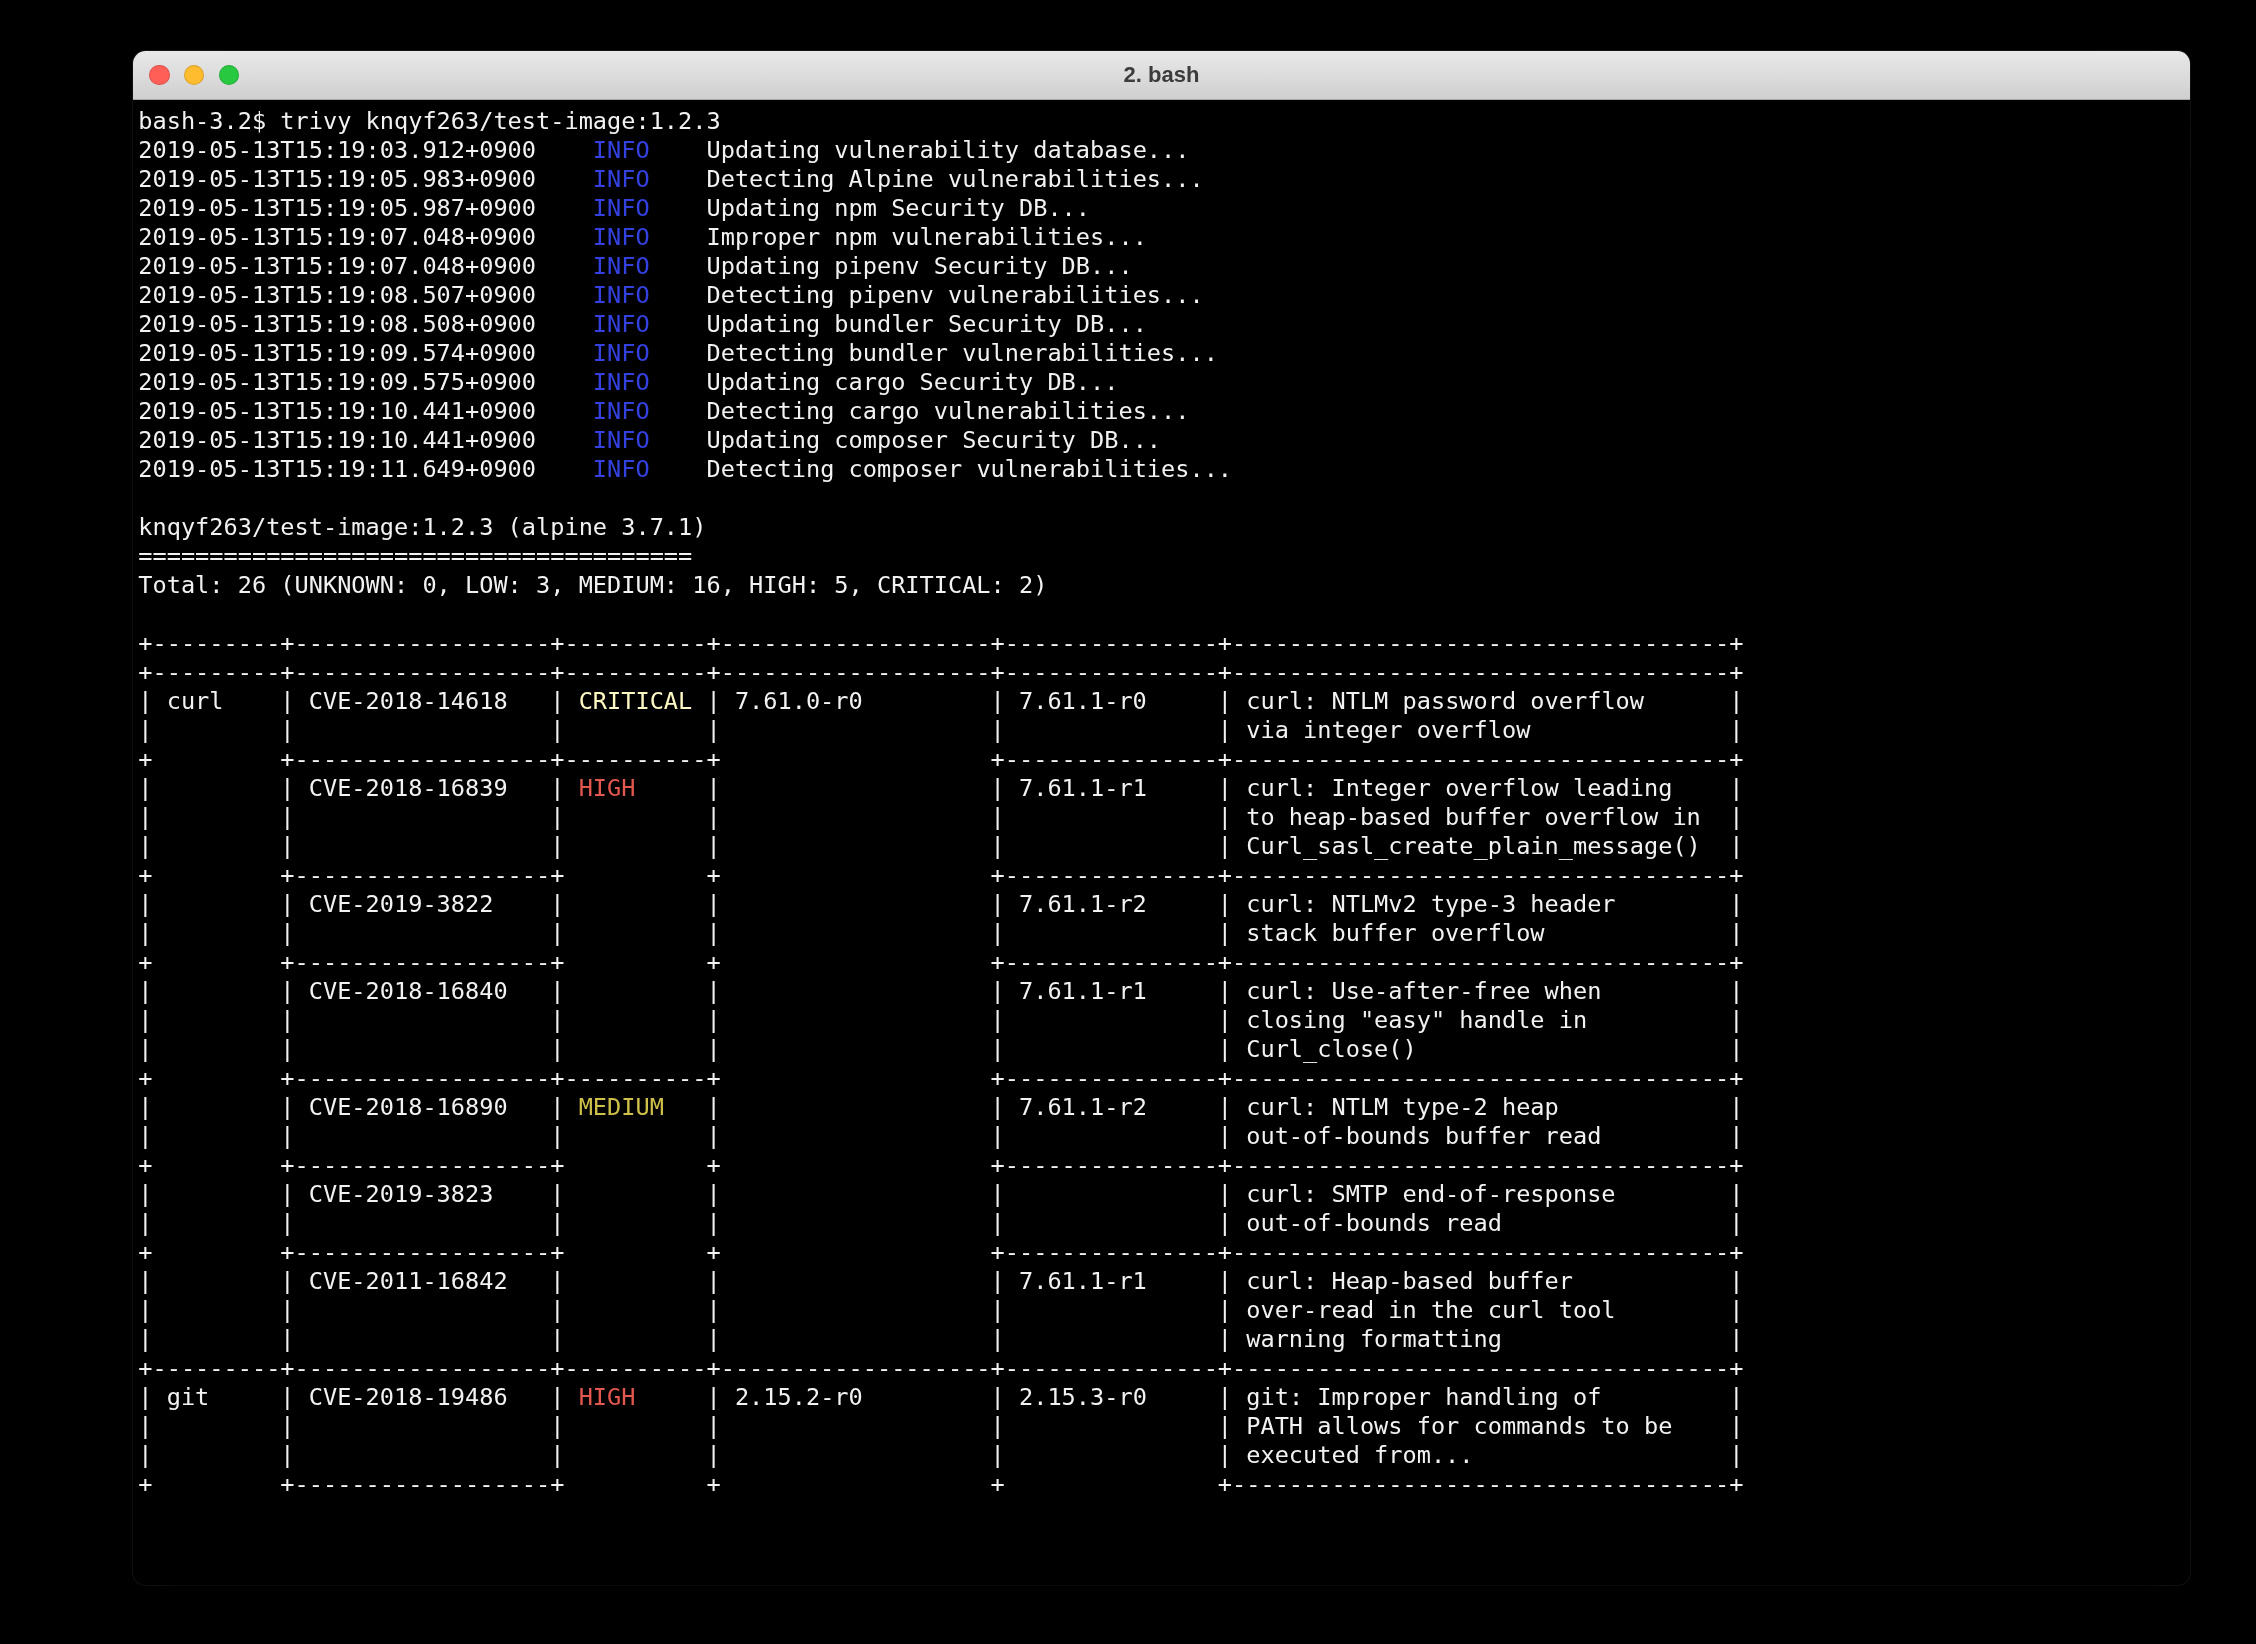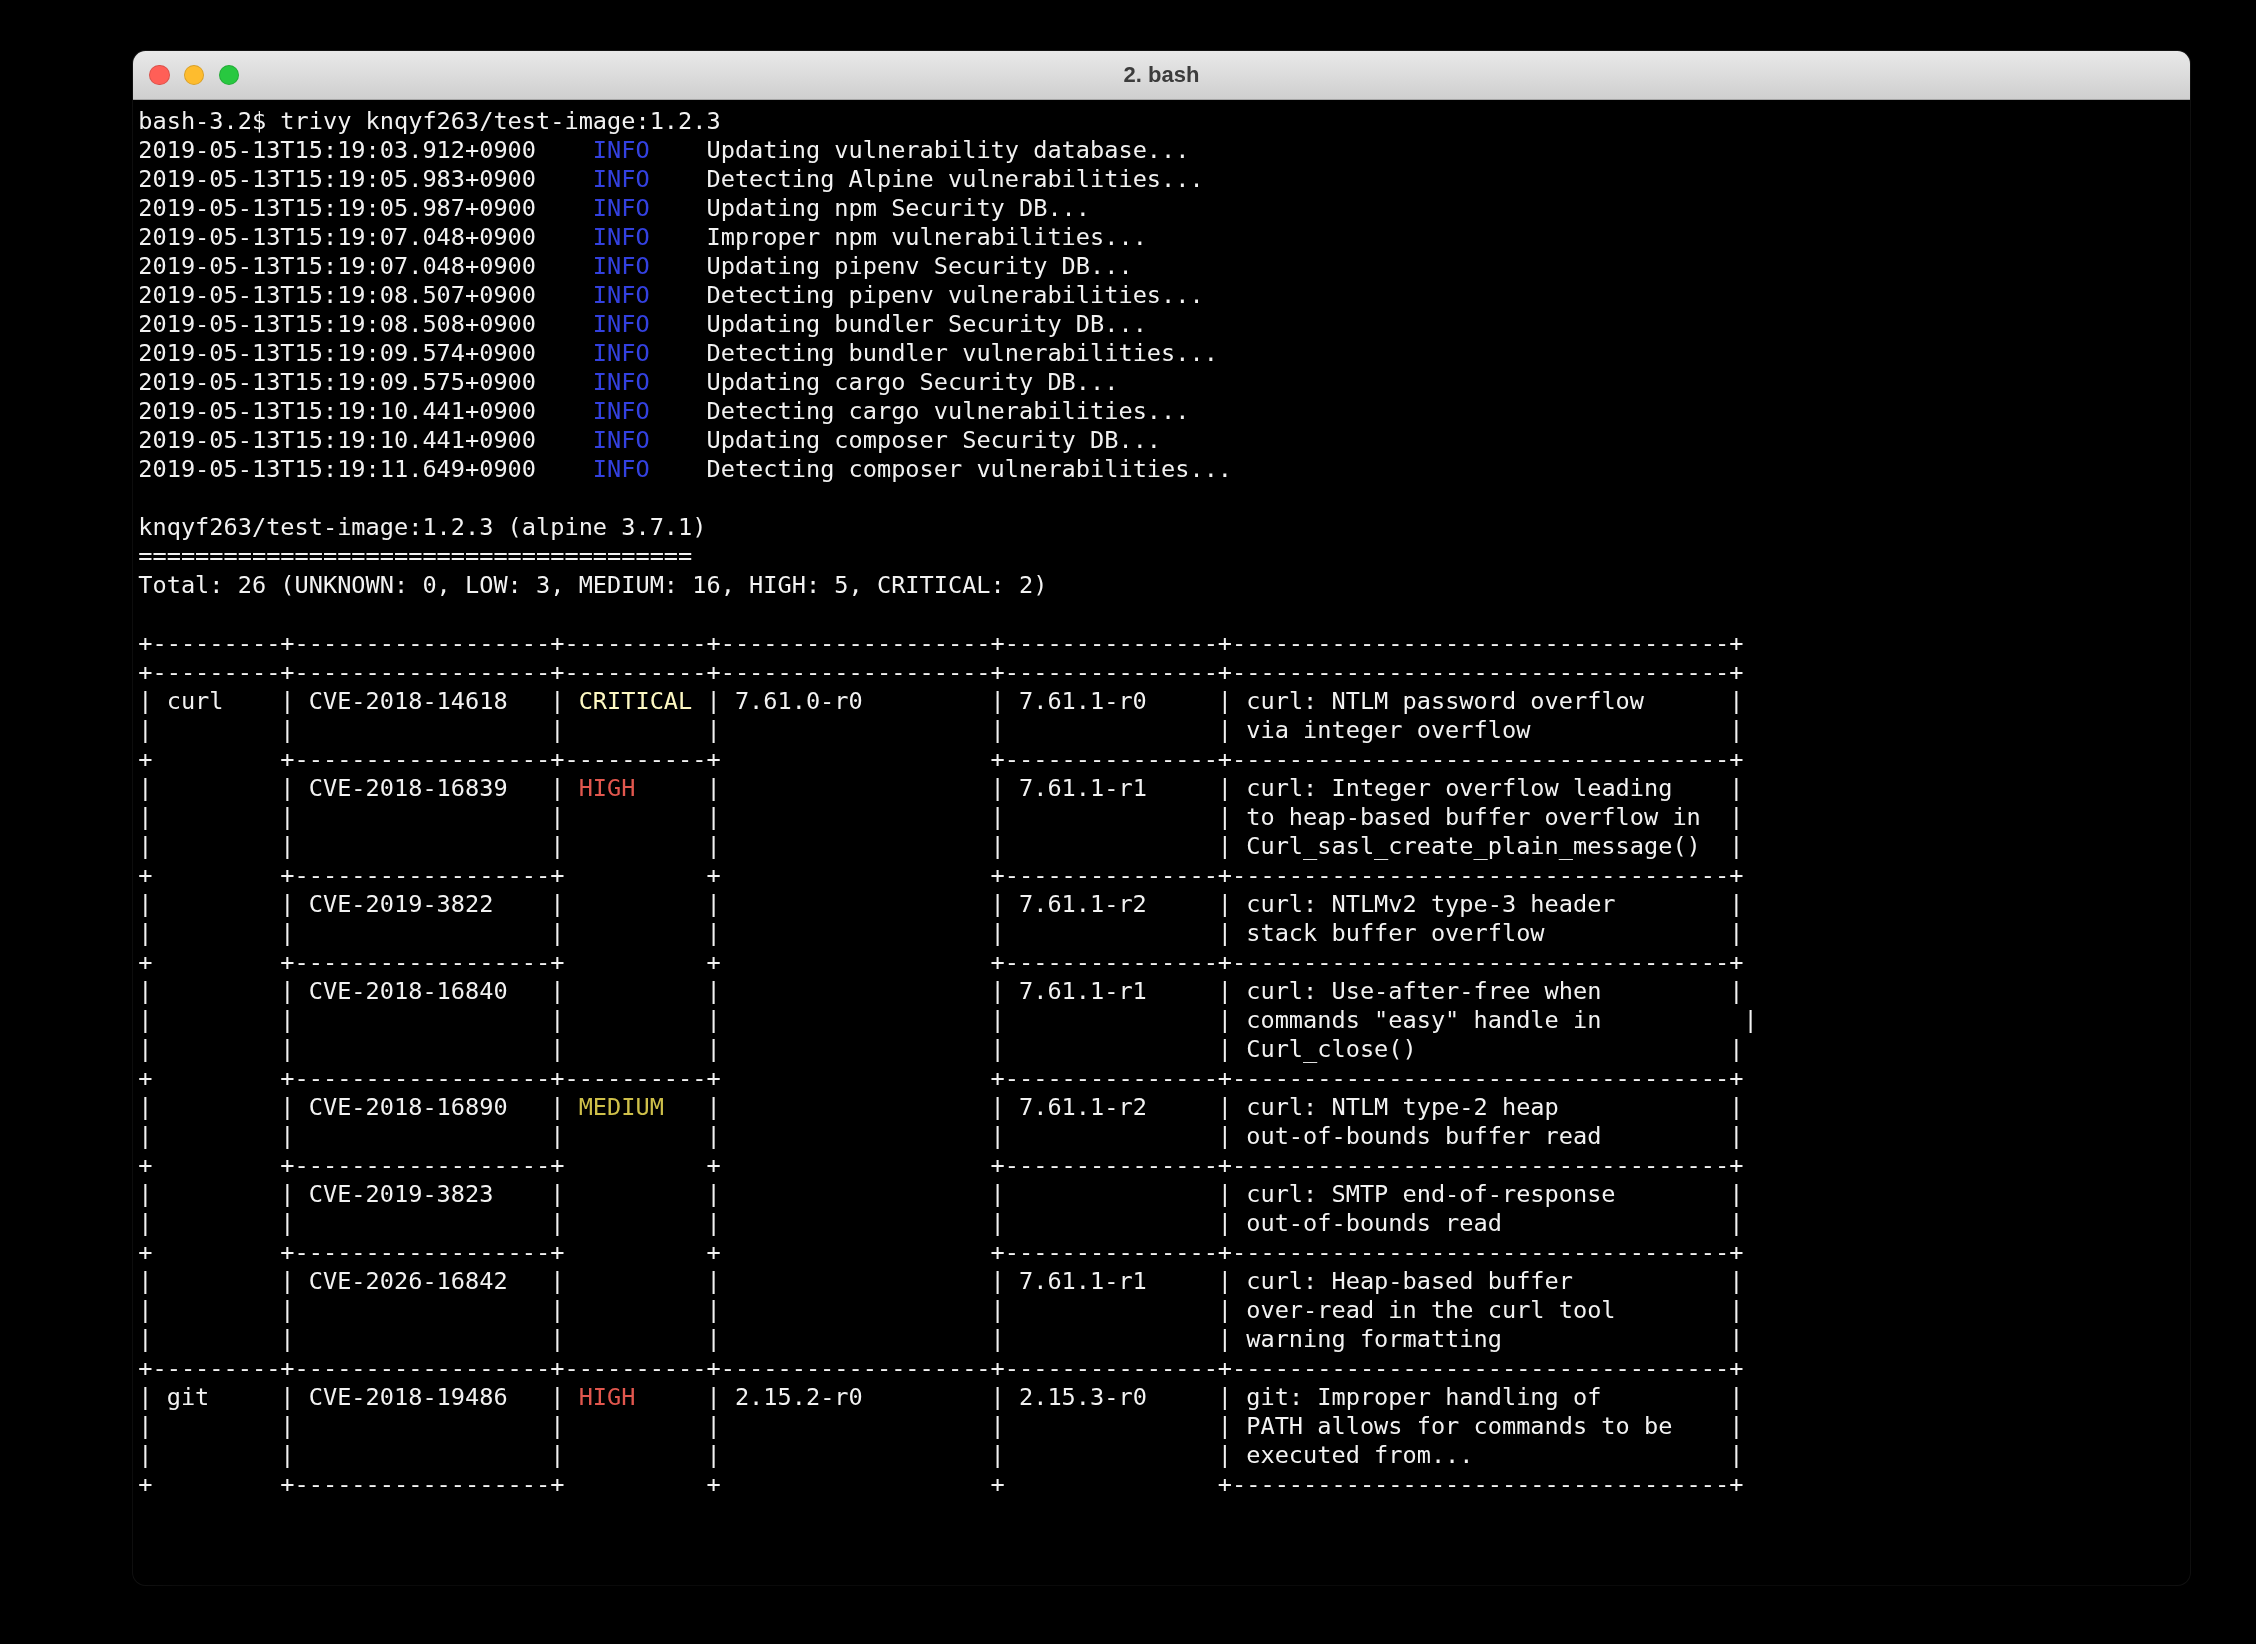--- a/index.html
+++ b/index.html
@@ -110,30 +110,30 @@
         <div class="line"><span>|         |                  |          |                   |               | via integer overflow              |</span></div>
         <div class="line"><span>+         +------------------+----------+                   +---------------+-----------------------------------+</span></div>
         <div class="line"><span>|         | CVE-2018-16839   | </span><span style="color: rgb(226, 87, 78);">HIGH</span><span>     |                   | 7.61.1-r1     | curl: Integer overflow leading    |</span></div>
         <div class="line"><span>|         |                  |          |                   |               | to heap-based buffer overflow in  |</span></div>
         <div class="line"><span>|         |                  |          |                   |               | Curl_sasl_create_plain_message()  |</span></div>
         <div class="line"><span>+         +------------------+          +                   +---------------+-----------------------------------+</span></div>
         <div class="line"><span>|         | CVE-2019-3822    |          |                   | 7.61.1-r2     | curl: NTLMv2 type-3 header        |</span></div>
         <div class="line"><span>|         |                  |          |                   |               | stack buffer overflow             |</span></div>
         <div class="line"><span>+         +------------------+          +                   +---------------+-----------------------------------+</span></div>
         <div class="line"><span>|         | CVE-2018-16840   |          |                   | 7.61.1-r1     | curl: Use-after-free when         |</span></div>
-        <div class="line"><span>|         |                  |          |                   |               | commands "easy" handle in          |</span></div>
+        <div class="line"><span>|         |                  |          |                   |               | closing "easy" handle in          |</span></div>
         <div class="line"><span>|         |                  |          |                   |               | Curl_close()                      |</span></div>
         <div class="line"><span>+         +------------------+----------+                   +---------------+-----------------------------------+</span></div>
         <div class="line"><span>|         | CVE-2018-16890   | </span><span style="color: rgb(207, 192, 74);">MEDIUM</span><span>   |                   | 7.61.1-r2     | curl: NTLM type-2 heap            |</span></div>
         <div class="line"><span>|         |                  |          |                   |               | out-of-bounds buffer read         |</span></div>
         <div class="line"><span>+         +------------------+          +                   +---------------+-----------------------------------+</span></div>
         <div class="line"><span>|         | CVE-2019-3823    |          |                   |               | curl: SMTP end-of-response        |</span></div>
         <div class="line"><span>|         |                  |          |                   |               | out-of-bounds read                |</span></div>
         <div class="line"><span>+         +------------------+          +                   +---------------+-----------------------------------+</span></div>
-        <div class="line"><span>|         | CVE-2026-16842   |          |                   | 7.61.1-r1     | curl: Heap-based buffer           |</span></div>
+        <div class="line"><span>|         | CVE-2011-16842   |          |                   | 7.61.1-r1     | curl: Heap-based buffer           |</span></div>
         <div class="line"><span>|         |                  |          |                   |               | over-read in the curl tool        |</span></div>
         <div class="line"><span>|         |                  |          |                   |               | warning formatting                |</span></div>
         <div class="line"><span>+---------+------------------+----------+-------------------+---------------+-----------------------------------+</span></div>
         <div class="line"><span>| git     | CVE-2018-19486   | </span><span style="color: rgb(226, 87, 78);">HIGH</span><span>     | 2.15.2-r0         | 2.15.3-r0     | git: Improper handling of         |</span></div>
         <div class="line"><span>|         |                  |          |                   |               | PATH allows for commands to be    |</span></div>
         <div class="line"><span>|         |                  |          |                   |               | executed from...                  |</span></div>
         <div class="line"><span>+         +------------------+          +                   +               +-----------------------------------+</span></div>
       </div>
   </div>
 </div>

